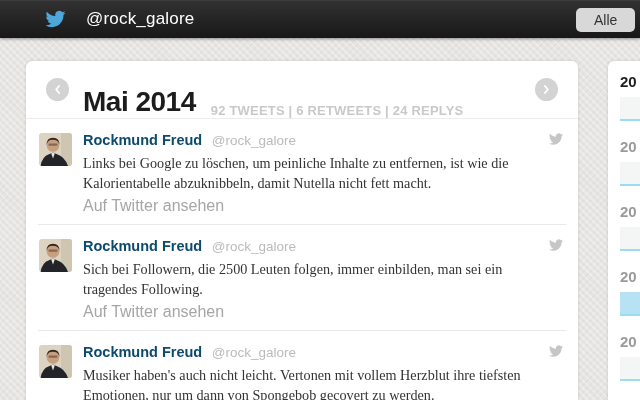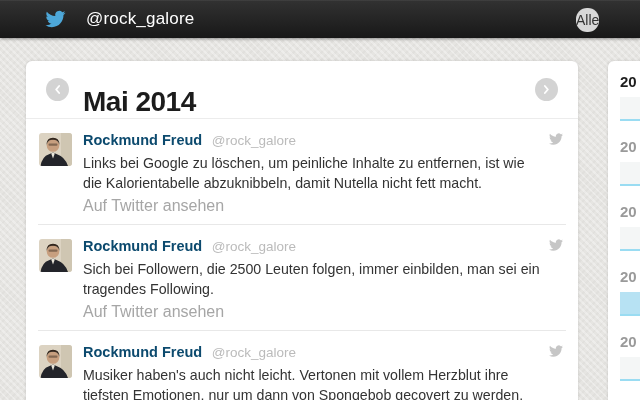--- a/index.html
+++ b/index.html
@@ -16,21 +16,21 @@
   .topbar {
     position:absolute; top:0; left:0; width:640px; height:38px; z-index:10;
     background:linear-gradient(#323232, #181818);
     box-shadow:0 1px 3px rgba(0,0,0,.4), inset 0 1px 0 rgba(255,255,255,.06);
     display:flex; align-items:center;
   }
   .logo { margin-left:44px; width:23px; height:20px; display:block; }
   .topbar-handle { color:#ffffff; font-size:17px; margin-left:19px; letter-spacing:.2px; }
   .filter-pill {
     position:absolute; left:576px; top:8px; height:24px; line-height:24px;
-    padding:0 0; border-radius:11px; background:#d8d8d8;
+    padding:0 18px; border-radius:5px; background:#d8d8d8;
     color:#333; font-size:14px; border:none; cursor:pointer;
   }
 
   
   .card { position:absolute; background:#ffffff; box-shadow:0 0 3px rgba(0,0,0,.15); }
   .main-card   { left:26px; top:61px; width:552px; height:345px; border-radius:6px 6px 0 0; }
   .sidebar-card{ left:608px; top:61px; width:60px;  height:345px; border-radius:6px 0 0 0; }
 
   
   .month-header { position:relative; height:57px; border-bottom:1px solid #ececec;
@@ -49,21 +49,21 @@
   
   .tweet { position:relative; margin:0 12px; padding:13px 0 9px 1px; border-bottom:1px solid #e8e8e8; }
   .tweet:last-child { border-bottom-color:#e4e4e4; }
   .avatar { position:absolute; left:1px; top:14px; width:33px; height:33px; border-radius:3px; overflow:hidden; }
   .avatar svg { display:block; }
   .tweet-bird { position:absolute; right:2px; top:13px; width:16px; height:14px; cursor:pointer; }
   .tweet-content { margin-left:44px; padding-right:22px; }
   .byline { line-height:16px; }
   .tweet-name { font-size:14.5px; font-weight:bold; color:#0c4a6e; }
   .tweet-handle { font-size:13.5px; color:#bbbbbb; margin-left:5px; }
-  .tweet-text { margin:4px 0 3px; font-size:14.2px; color:#333333; line-height:20px; max-width:489px; }
+  .tweet-text { margin:4px 0 3px; font-size:14.2px; color:#333333; line-height:20px; max-width:489px;font-family:Liberation Serif, serif; }
   .view-link { display:inline-block; margin-top:1px; font-size:16px; color:#a6a6a6;
                text-decoration:none; cursor:pointer; }
 
   
   .sidebar-card { padding-top:12px; }
   .year-item { margin:0 0 17px 12px; cursor:pointer; }
   .year-label { display:block; font-size:15px; font-weight:bold; color:#9a9a9a; line-height:17px; }
   .year-item.active .year-label { color:#1e1e1e; }
   .year-chart { width:46px; height:22px; margin-top:7px;
                 background:#f4f6f6; border-bottom:2px solid #9adcf2; }
@@ -82,20 +82,21 @@
 
 <div class="card main-card">
 
   <div class="month-header">
     <button class="nav-btn nav-prev">
       <svg viewBox="0 0 24 24">
         <path d="M15 5.5 L9.5 12 L15 18.5" fill="none" stroke="#ffffff" stroke-width="3.4" stroke-linecap="round" stroke-linejoin="round"></path>
       </svg>
     </button>
     <h1 class="month-title">Mai 2014</h1>
+    <span class="month-stats">92 TWEETS | 6 RETWEETS | 24 REPLYS</span>
     <button class="nav-btn nav-next">
       <svg viewBox="0 0 24 24">
         <path d="M9 5.5 L14.5 12 L9 18.5" fill="none" stroke="#ffffff" stroke-width="3.4" stroke-linecap="round" stroke-linejoin="round"></path>
       </svg>
     </button>
   </div>
 
   <article class="tweet">
     <span class="avatar">
       <svg viewBox="0 0 33 33" width="33" height="33">

